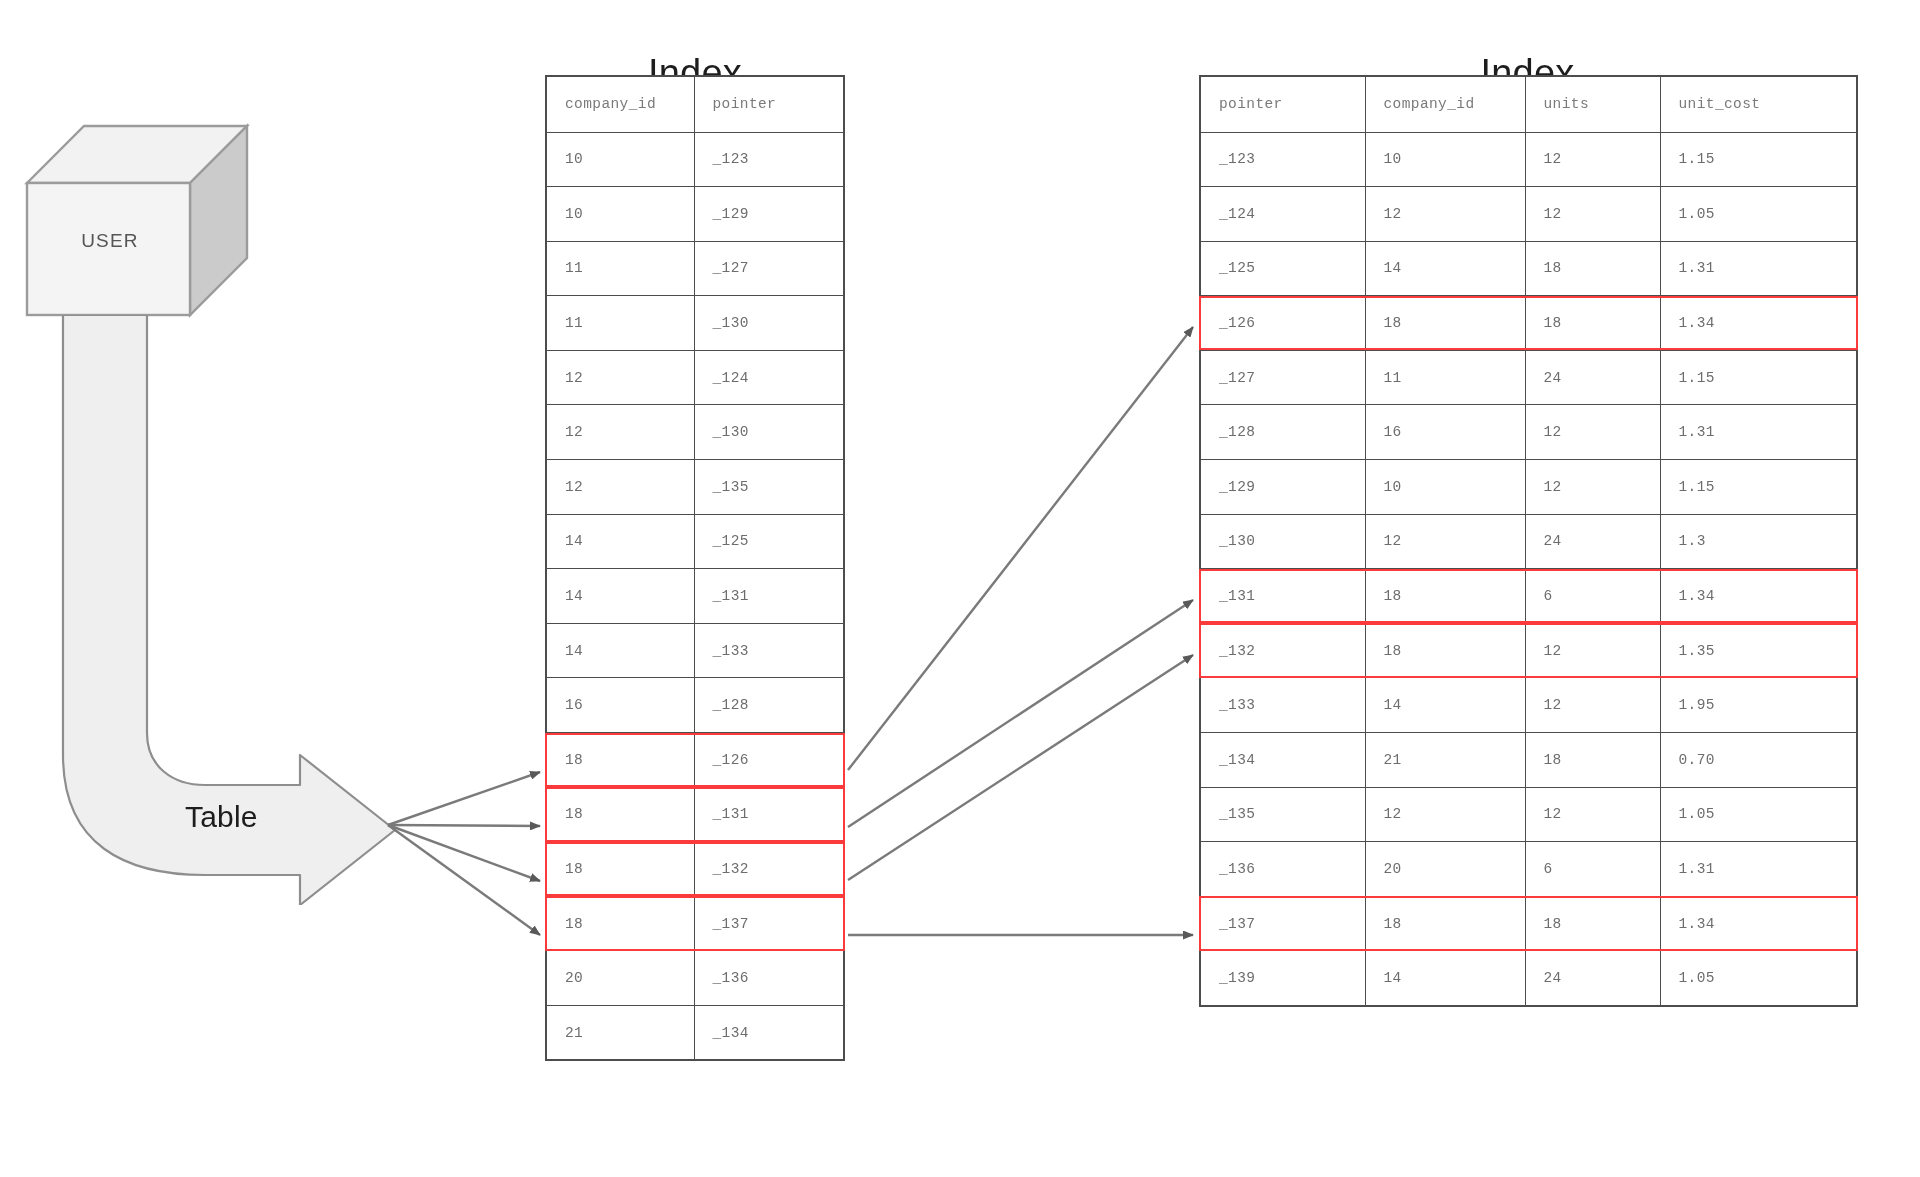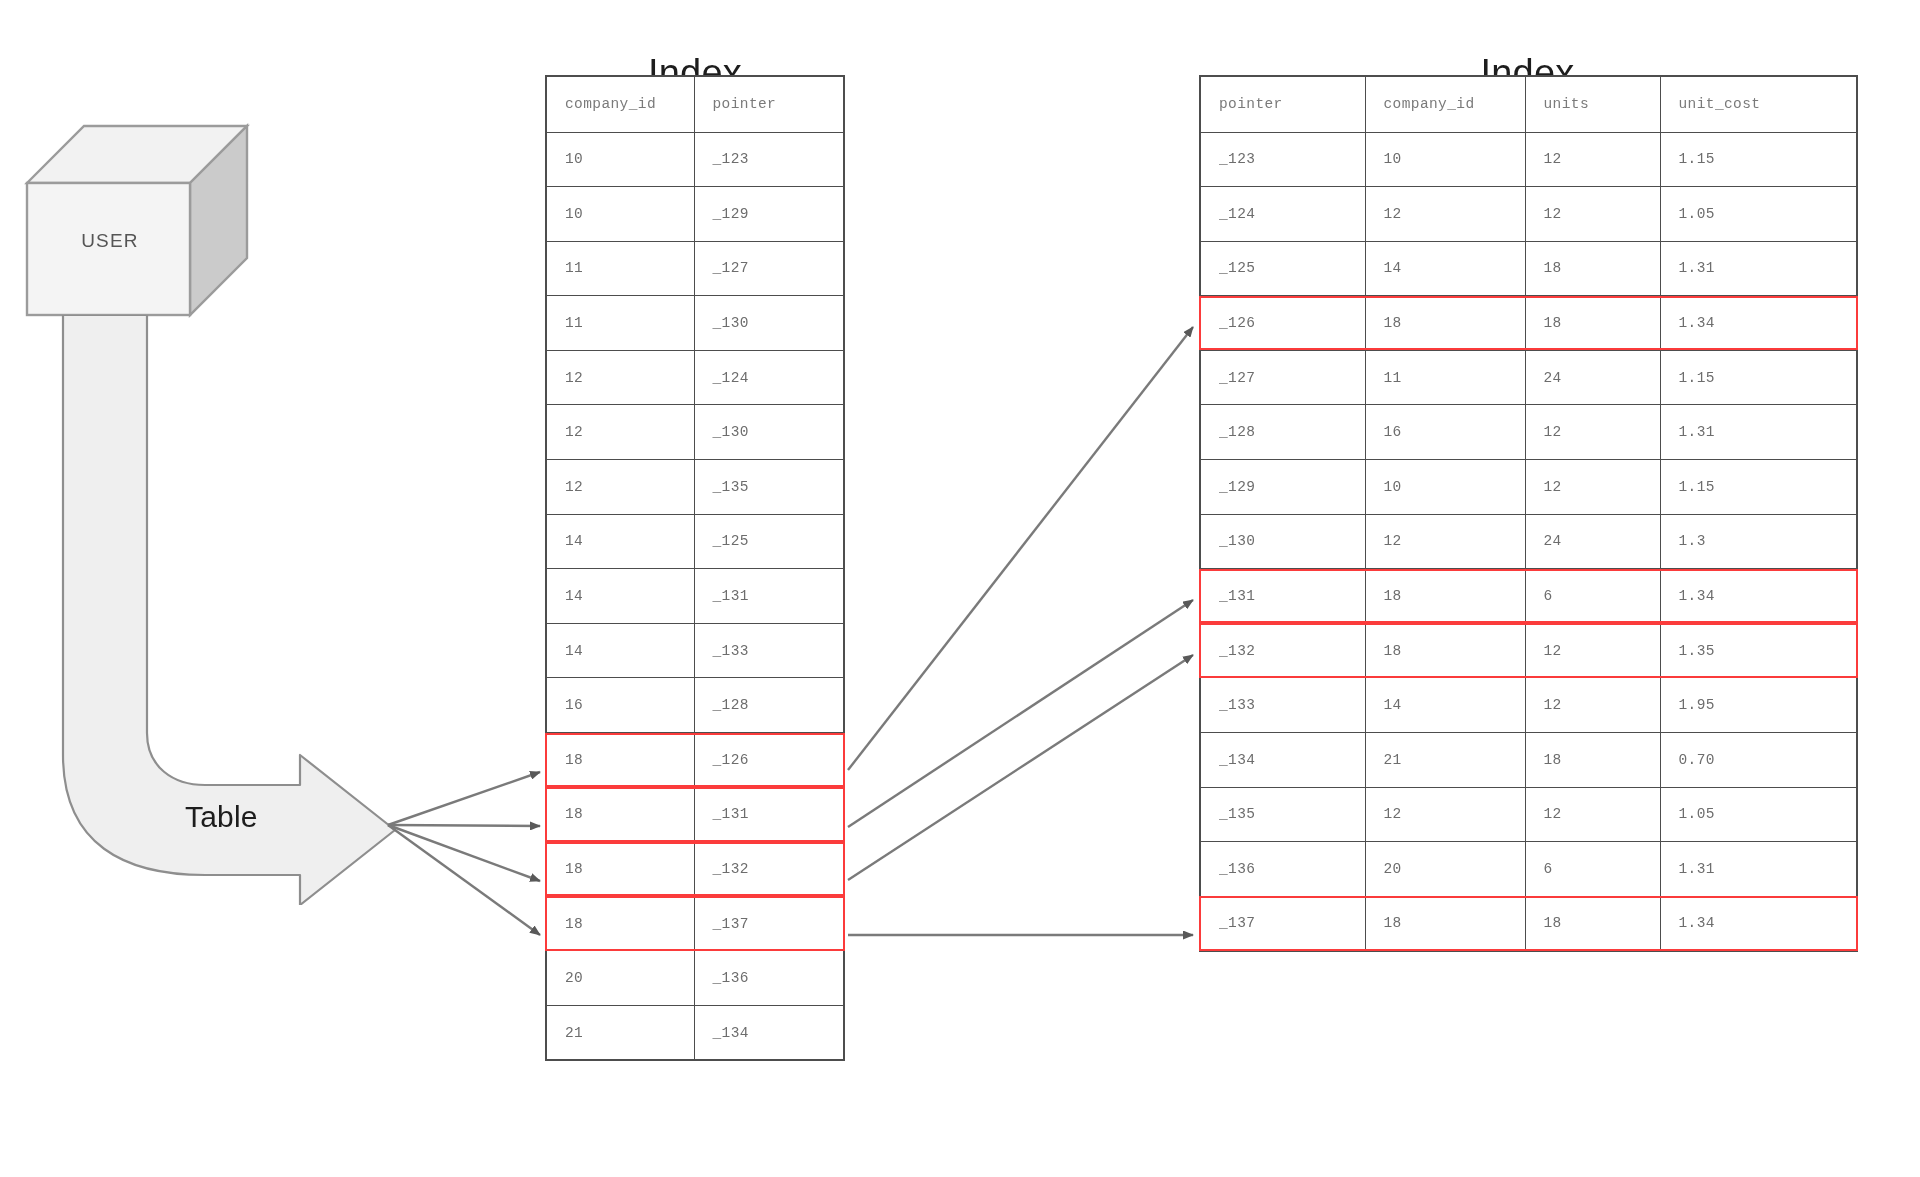--- a/index.html
+++ b/index.html
@@ -345,20 +345,26 @@
           <td>_136</td>
           <td>20</td>
           <td>6</td>
           <td>1.31</td>
         </tr>
         <tr>
           <td>_137</td>
           <td>18</td>
           <td>18</td>
           <td>1.34</td>
+        </tr>
+        <tr>
+          <td>_139</td>
+          <td>14</td>
+          <td>24</td>
+          <td>1.05</td>
         </tr>
       </tbody>
   </table>
 
   <svg id="connectors" viewBox="0 0 1920 1177">
     <defs>
       <marker id="ah" markerWidth="11" markerHeight="9" refX="10" refY="4.5" orient="auto" markerUnits="userSpaceOnUse">
         <path d="M0,0 L11,4.5 L0,9 z" fill="#595959"></path>
       </marker>
     </defs>

